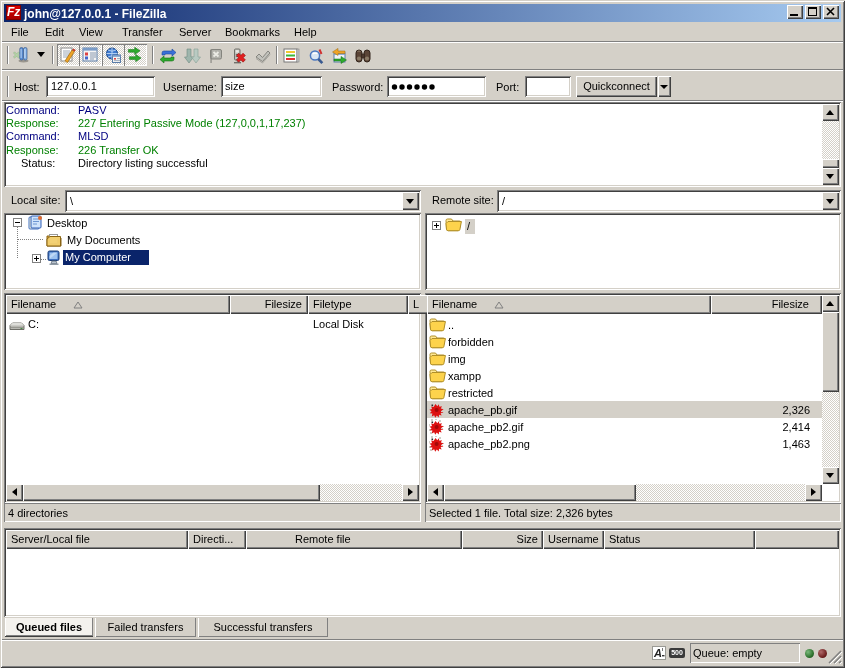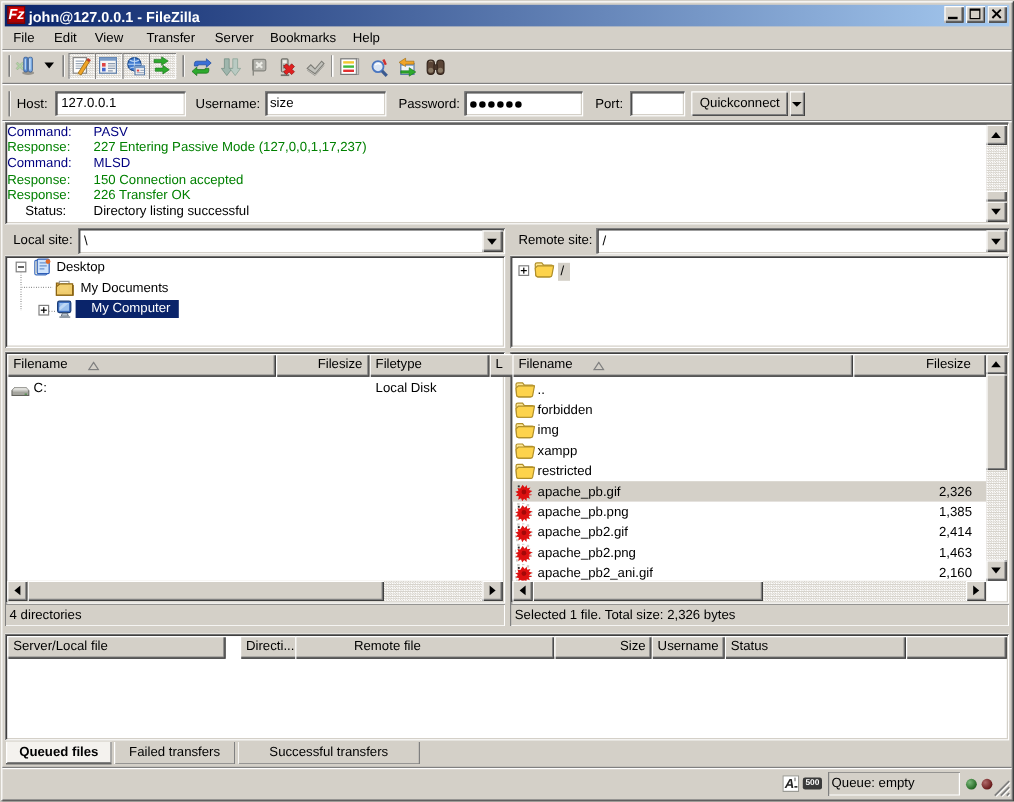--- a/index.html
+++ b/index.html
@@ -201,21 +201,20 @@
 <div class="abs btn" style="left:658px; top:76px; width:13px; height:21px;">
     <div class="abs tb-down" style="left:2px; top:9px; border-left-width:4px; border-right-width:4px; border-top-width:4px;"></div>
   </div>
 <div class="abs groove" style="left:2px; top:100px; width:841px;"></div>
 
 <div class="abs sunken white" style="left:4px; top:102px; width:837px; height:85px;"></div>
 <div class="abs" id="loglines" style="left:6px; top:104px; width:816px; height:81px; overflow:hidden;">
   <div class="logrow"><span class="ll" style="color:#000080;">Command:</span><span style="color:#000080;">PASV</span></div>
   <div class="logrow"><span class="ll" style="color:#008000;">Response:</span><span style="color:#008000;">227 Entering Passive Mode (127,0,0,1,17,237)</span></div>
   <div class="logrow"><span class="ll" style="color:#000080;">Command:</span><span style="color:#000080;">MLSD</span></div>
-  <div class="logrow"><span class="ll" style="color:#008000;">Response:</span><span style="color:#008000;">150 Connection accepted</span></div>
   <div class="logrow"><span class="ll" style="color:#008000;">Response:</span><span style="color:#008000;">226 Transfer OK</span></div>
   <div class="logrow"><span class="ll" style="color:#000;padding-left:15px;">Status:</span><span style="color:#000;">Directory listing successful</span></div>
 </div>
 
 <div class="abs" style="left:822px; top:104px; width:17px; height:81px;">
   <div class="abs btn" style="left:0; top:0; width:17px; height:17px;">
       <div class="abs tb-up" style="left:4px; top:6px;"></div>
     </div>
   <div class="abs dither" style="left:0; top:17px; width:17px; height:38px;"></div>
   <div class="abs btn" style="left:0; top:55px; width:17px; height:9px;"></div>
@@ -272,21 +271,21 @@
       <div class="abs" style="left:1px; top:3px; width:5px; height:1px; background:#000;"></div>
       <div class="abs" style="left:3px; top:1px; width:1px; height:5px; background:#000;"></div>
     </div>
   <svg class="abs" style="left:40px; top:35px;" width="16" height="16">
     <rect x="2" y="1" width="11" height="9.5" rx="1.5" fill="#3d6fc0" stroke="#1c3e77"></rect>
     <rect x="3.5" y="2.5" width="8" height="6.5" fill="#9cc1ee"></rect>
     <path d="M3.5 9 L11.5 2.5 h-4 L3.5 6 z" fill="#c7ddf6" fill-opacity="0.8"></path>
     <path d="M6 11 h4 l1 2.5 h-6 z" fill="#b9c4cf" stroke="#5d6a77" stroke-width="0.8"></path>
     <rect x="3.5" y="13.5" width="9" height="1.5" fill="#8f9aa5"></rect>
   </svg>
-  <div class="abs" style="left:57px; top:35px; width:86px; height:15px; background:#0a246a; color:#fff; padding:1px 0 0 13px;">My Computer</div>
+  <div class="abs" style="left:57px; top:35px; width:86px; height:15px; background:#0a246a; color:#fff; padding:1px 0 0 2px;">My Computer</div>
 </div>
 
 <div class="abs" id="treeremote" style="left:427px; top:215px; width:412px; height:73px; overflow:hidden;">
   <div class="abs expander" style="left:5px; top:6px;">
       <div class="abs" style="left:1px; top:3px; width:5px; height:1px; background:#000;"></div>
       <div class="abs" style="left:3px; top:1px; width:1px; height:5px; background:#000;"></div>
     </div>
   <svg class="abs" style="left:18px; top:2px;" width="17" height="15">
     <path d="M1 3.5 Q1 2 2.5 2 h4 l1.5 2 h6.5 q1.5 0 1.2 1.5 l-1.4 7 q-0.3 1.2 -1.6 1.2 h-9.7 q-1.5 0 -1.5 -1.5 z" fill="#ffe895" stroke="#b08f2a"></path>
     <path d="M1 6.5 l2 -2 h13.4 l-1.5 8 q-0.2 1.2 -1.5 1.2 h-10 q-1.4 0 -1.9 -1.3 z" fill="#fdd34c" stroke="#b08f2a"></path>
@@ -405,79 +404,41 @@
           <rect x="0" y="5" width="1" height="2"></rect>
           <rect x="0" y="10" width="2" height="2"></rect>
           <rect x="13" y="7" width="2" height="1"></rect>
           <rect x="1" y="13" width="2" height="2"></rect>
         </g>
         <path d="M6.5 2 l1.8 2.2 1.5 -2 .6 2.6 2.6 -.6 -1.2 2.2 2.8 .8 -2.2 1.6 2 1.8 -2.8 .4 1 2.6 -2.6 -.8 -.2 2.8 -2 -2 -1.6 2.2 -1 -2.6 -2.4 1.2 .6 -2.8 -2.6 -.4 1.8 -2 -2.2 -1.4 2.6 -.8 -.8 -2.4 2.4 .4 z" fill="#dd1111"></path>
         <circle cx="7.6" cy="8" r="2" fill="#a50808"></circle>
         <rect x="2.5" y="2.5" width="1.6" height="1.6" fill="#2a2a2a"></rect>
         <rect x="12" y="9" width="2" height="1" fill="#cfcfc9"></rect>
       </svg>
-      <span class="fn">apache_pb.png</span>
-      <span class="fs">1,385</span>
+      <span class="fn">apache_pb2.gif</span>
+      <span class="fs">2,414</span>
     </div>
   <div class="rrow">
       <svg class="fold" width="16" height="16" viewBox="0 0 16 16">
         <g fill="#cfcfc9">
           <rect x="2" y="0" width="2" height="2"></rect>
           <rect x="6" y="0" width="2" height="1"></rect>
           <rect x="10" y="1" width="2" height="2"></rect>
           <rect x="0" y="5" width="1" height="2"></rect>
           <rect x="0" y="10" width="2" height="2"></rect>
           <rect x="13" y="7" width="2" height="1"></rect>
           <rect x="1" y="13" width="2" height="2"></rect>
         </g>
         <path d="M6.5 2 l1.8 2.2 1.5 -2 .6 2.6 2.6 -.6 -1.2 2.2 2.8 .8 -2.2 1.6 2 1.8 -2.8 .4 1 2.6 -2.6 -.8 -.2 2.8 -2 -2 -1.6 2.2 -1 -2.6 -2.4 1.2 .6 -2.8 -2.6 -.4 1.8 -2 -2.2 -1.4 2.6 -.8 -.8 -2.4 2.4 .4 z" fill="#dd1111"></path>
         <circle cx="7.6" cy="8" r="2" fill="#a50808"></circle>
         <rect x="2.5" y="2.5" width="1.6" height="1.6" fill="#2a2a2a"></rect>
         <rect x="12" y="9" width="2" height="1" fill="#cfcfc9"></rect>
       </svg>
-      <span class="fn">apache_pb2.gif</span>
-      <span class="fs">2,414</span>
-    </div>
-  <div class="rrow">
-      <svg class="fold" width="16" height="16" viewBox="0 0 16 16">
-        <g fill="#cfcfc9">
-          <rect x="2" y="0" width="2" height="2"></rect>
-          <rect x="6" y="0" width="2" height="1"></rect>
-          <rect x="10" y="1" width="2" height="2"></rect>
-          <rect x="0" y="5" width="1" height="2"></rect>
-          <rect x="0" y="10" width="2" height="2"></rect>
-          <rect x="13" y="7" width="2" height="1"></rect>
-          <rect x="1" y="13" width="2" height="2"></rect>
-        </g>
-        <path d="M6.5 2 l1.8 2.2 1.5 -2 .6 2.6 2.6 -.6 -1.2 2.2 2.8 .8 -2.2 1.6 2 1.8 -2.8 .4 1 2.6 -2.6 -.8 -.2 2.8 -2 -2 -1.6 2.2 -1 -2.6 -2.4 1.2 .6 -2.8 -2.6 -.4 1.8 -2 -2.2 -1.4 2.6 -.8 -.8 -2.4 2.4 .4 z" fill="#dd1111"></path>
-        <circle cx="7.6" cy="8" r="2" fill="#a50808"></circle>
-        <rect x="2.5" y="2.5" width="1.6" height="1.6" fill="#2a2a2a"></rect>
-        <rect x="12" y="9" width="2" height="1" fill="#cfcfc9"></rect>
-      </svg>
       <span class="fn">apache_pb2.png</span>
       <span class="fs">1,463</span>
-    </div>
-  <div class="rrow">
-      <svg class="fold" width="16" height="16" viewBox="0 0 16 16">
-        <g fill="#cfcfc9">
-          <rect x="2" y="0" width="2" height="2"></rect>
-          <rect x="6" y="0" width="2" height="1"></rect>
-          <rect x="10" y="1" width="2" height="2"></rect>
-          <rect x="0" y="5" width="1" height="2"></rect>
-          <rect x="0" y="10" width="2" height="2"></rect>
-          <rect x="13" y="7" width="2" height="1"></rect>
-          <rect x="1" y="13" width="2" height="2"></rect>
-        </g>
-        <path d="M6.5 2 l1.8 2.2 1.5 -2 .6 2.6 2.6 -.6 -1.2 2.2 2.8 .8 -2.2 1.6 2 1.8 -2.8 .4 1 2.6 -2.6 -.8 -.2 2.8 -2 -2 -1.6 2.2 -1 -2.6 -2.4 1.2 .6 -2.8 -2.6 -.4 1.8 -2 -2.2 -1.4 2.6 -.8 -.8 -2.4 2.4 .4 z" fill="#dd1111"></path>
-        <circle cx="7.6" cy="8" r="2" fill="#a50808"></circle>
-        <rect x="2.5" y="2.5" width="1.6" height="1.6" fill="#2a2a2a"></rect>
-        <rect x="12" y="9" width="2" height="1" fill="#cfcfc9"></rect>
-      </svg>
-      <span class="fn">apache_pb2_ani.gif</span>
-      <span class="fs">2,160</span>
     </div>
 </div>
 <style>
 .rrow { position:relative; height:17px; }
 .rrow.sel { background:#d4d0c8; }
 .rrow .fold { position:absolute; left:2px; top:1px; }
 .rrow .fn { position:absolute; left:21px; top:3px; }
 .rrow .fs { position:absolute; right:12px; top:3px; }
 </style>
 
@@ -506,31 +467,31 @@
 <div class="abs sunken1" style="left:4px; top:503px; width:417px; height:19px;">
     <div class="abs" style="left:4px; top:4px;">4 directories</div>
   </div>
 <div class="abs sunken1" style="left:425px; top:503px; width:416px; height:19px;">
     <div class="abs" style="left:4px; top:4px;">Selected 1 file. Total size: 2,326 bytes</div>
   </div>
 
 <div class="abs sunken white" style="left:4px; top:528px; width:837px; height:89px;"></div>
 <div class="abs" style="left:6px; top:530px; width:833px; height:19px;">
   <div class="abs btncell hdrtxt" style="left:0; top:0; width:182px; height:19px;"><span style="margin-left:5px;">Server/Local file</span></div>
-  <div class="abs btncell hdrtxt" style="left:194px; top:0; width:58px; height:19px;"><span style="margin-left:5px;">Directi...</span></div>
+  <div class="abs btncell hdrtxt" style="left:182px; top:0; width:58px; height:19px;"><span style="margin-left:5px;">Directi...</span></div>
   <div class="abs btncell hdrtxt" style="left:240px; top:0; width:216px; height:19px;padding-left:44px;"><span style="margin-left:5px;">Remote file</span></div>
   <div class="abs btncell hdrtxt" style="left:456px; top:0; width:81px; height:19px; text-align:right;"><span style="margin-right:5px;">Size</span></div>
   <div class="abs btncell hdrtxt" style="left:537px; top:0; width:61px; height:19px;"><span style="margin-left:5px;">Username</span></div>
   <div class="abs btncell hdrtxt" style="left:598px; top:0; width:151px; height:19px;"><span style="margin-left:5px;">Status</span></div>
   <div class="abs btncell hdrtxt" style="left:749px; top:0; width:84px; height:19px;"></div>
 </div>
 
 <div class="abs" style="left:5px; top:618px; width:88px; height:19px; background:#f4f2ee; box-shadow: inset 1px 0 0 #fff, inset -1px -1px 0 #808080; border-bottom:1px solid #404040; font-weight:bold; text-align:center; padding-top:3px;">Queued files</div>
 <div class="abs" style="left:95px; top:618px; width:101px; height:19px; background:#d4d0c8; box-shadow: inset 1px 0 0 #fff, inset -1px -1px 0 #808080; text-align:center; padding-top:3px;">Failed transfers</div>
-<div class="abs" style="left:198px; top:618px; width:152px; height:19px; background:#d4d0c8; box-shadow: inset 1px 0 0 #fff, inset -1px -1px 0 #808080; text-align:center; padding-top:3px;">Successful transfers</div>
+<div class="abs" style="left:198px; top:618px; width:130px; height:19px; background:#d4d0c8; box-shadow: inset 1px 0 0 #fff, inset -1px -1px 0 #808080; text-align:center; padding-top:3px;">Successful transfers</div>
 
 <div class="abs groove" style="left:2px; top:639px; width:841px;"></div>
 <div class="abs" id="ic-ascii" style="left:652px; top:646px;">
 <svg width="14" height="14" viewBox="0 0 14 14">
   <rect x="0.5" y="0.5" width="13" height="13" fill="#fff" stroke="#9a9a94"></rect>
   <text x="2" y="11" font-family="Liberation Sans" font-size="11" font-weight="bold" font-style="italic" fill="#222">A</text>
   <rect x="10" y="2" width="1" height="3" fill="#777"></rect>
   <rect x="10" y="9" width="2.5" height="1.4" fill="#333"></rect>
 </svg></div>
 <div class="abs" style="left:669px; top:648px; width:16px; height:10px; background:#3a3a3a; border-radius:2px; color:#fff; font-size:7px; font-weight:bold; text-align:center; line-height:10px;">500</div>

